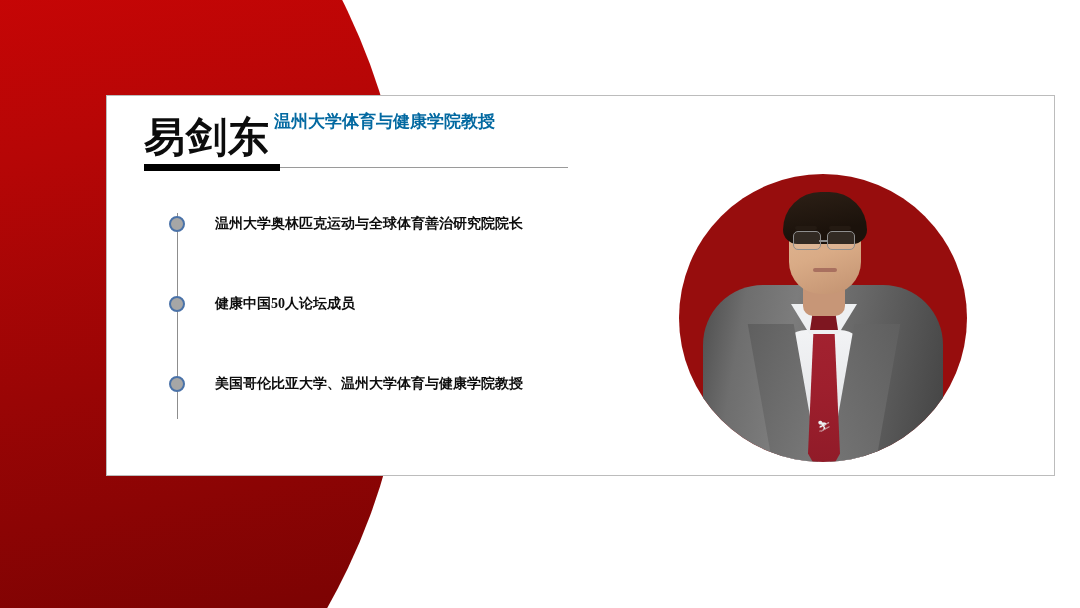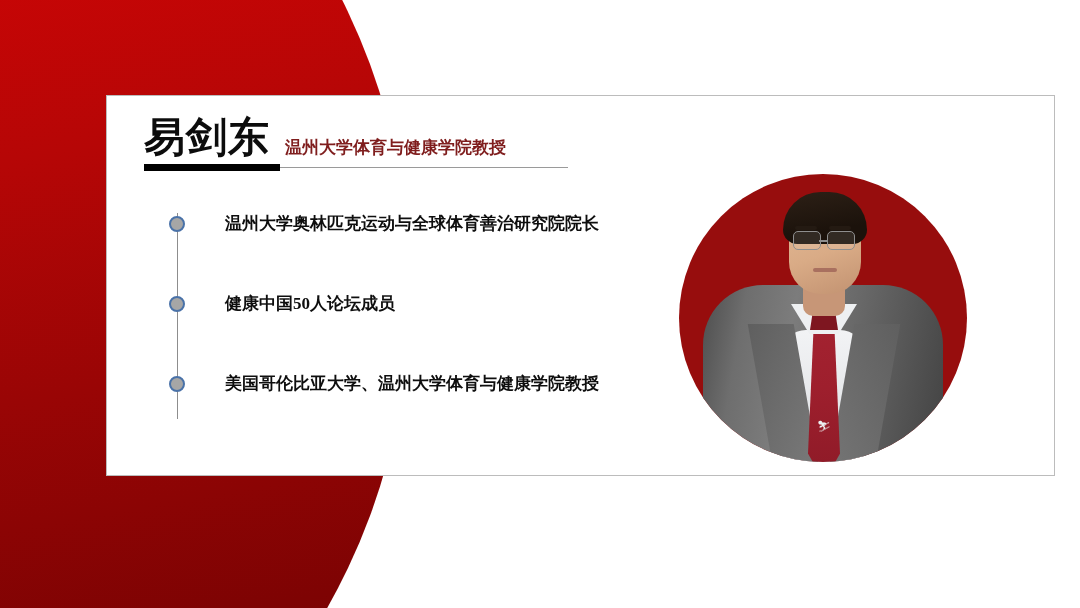--- a/index.html
+++ b/index.html
@@ -52,38 +52,38 @@
   
   #heading {
     position: absolute;
     left: 37px;
     top: 17px;
     width: 470px;
     height: 70px;
   }
   #name-row {
     display: flex;
-    align-items: flex-end;
-    gap: 15px;
+    align-items: flex-start;
+    gap: 4px;
   }
   #person-name {
     font-family: "Liberation Serif", "DejaVu Serif", serif;
     font-weight: bold;
     font-size: 41px;
     line-height: 48px;
     color: #0c0c0c;
     letter-spacing: 1px;
     white-space: nowrap;
   }
   #person-title {
     font-family: "Liberation Serif", "DejaVu Serif", serif;
     font-weight: bold;
     font-size: 17px;
     line-height: 22px;
-    color: #7f1d1d;
+    color: #0369a1;
     white-space: nowrap;
     position: relative;
     top: -2px;
   }
   #rule-row {
     position: relative;
     margin-top: 3px;
     height: 7px;
     width: 432px;
   }
@@ -133,25 +133,25 @@
     top: 3px;
     width: 16px;
     height: 16px;
     box-sizing: border-box;
     border-radius: 50%;
     background: #a6a6a6;
     border: 2px solid #4a72a8;
   }
   .tl-text {
     position: absolute;
-    left: 56px;
+    left: 46px;
     top: -1px;
     font-family: "Liberation Serif", "DejaVu Serif", serif;
     font-weight: bold;
-    font-size: 17px;
+    font-size: 14px;
     line-height: 24px;
     color: #0e0e0e;
     white-space: nowrap;
   }
 
   
   #portrait-wrap {
     position: absolute;
     left: 679px;
     top: 52px;

